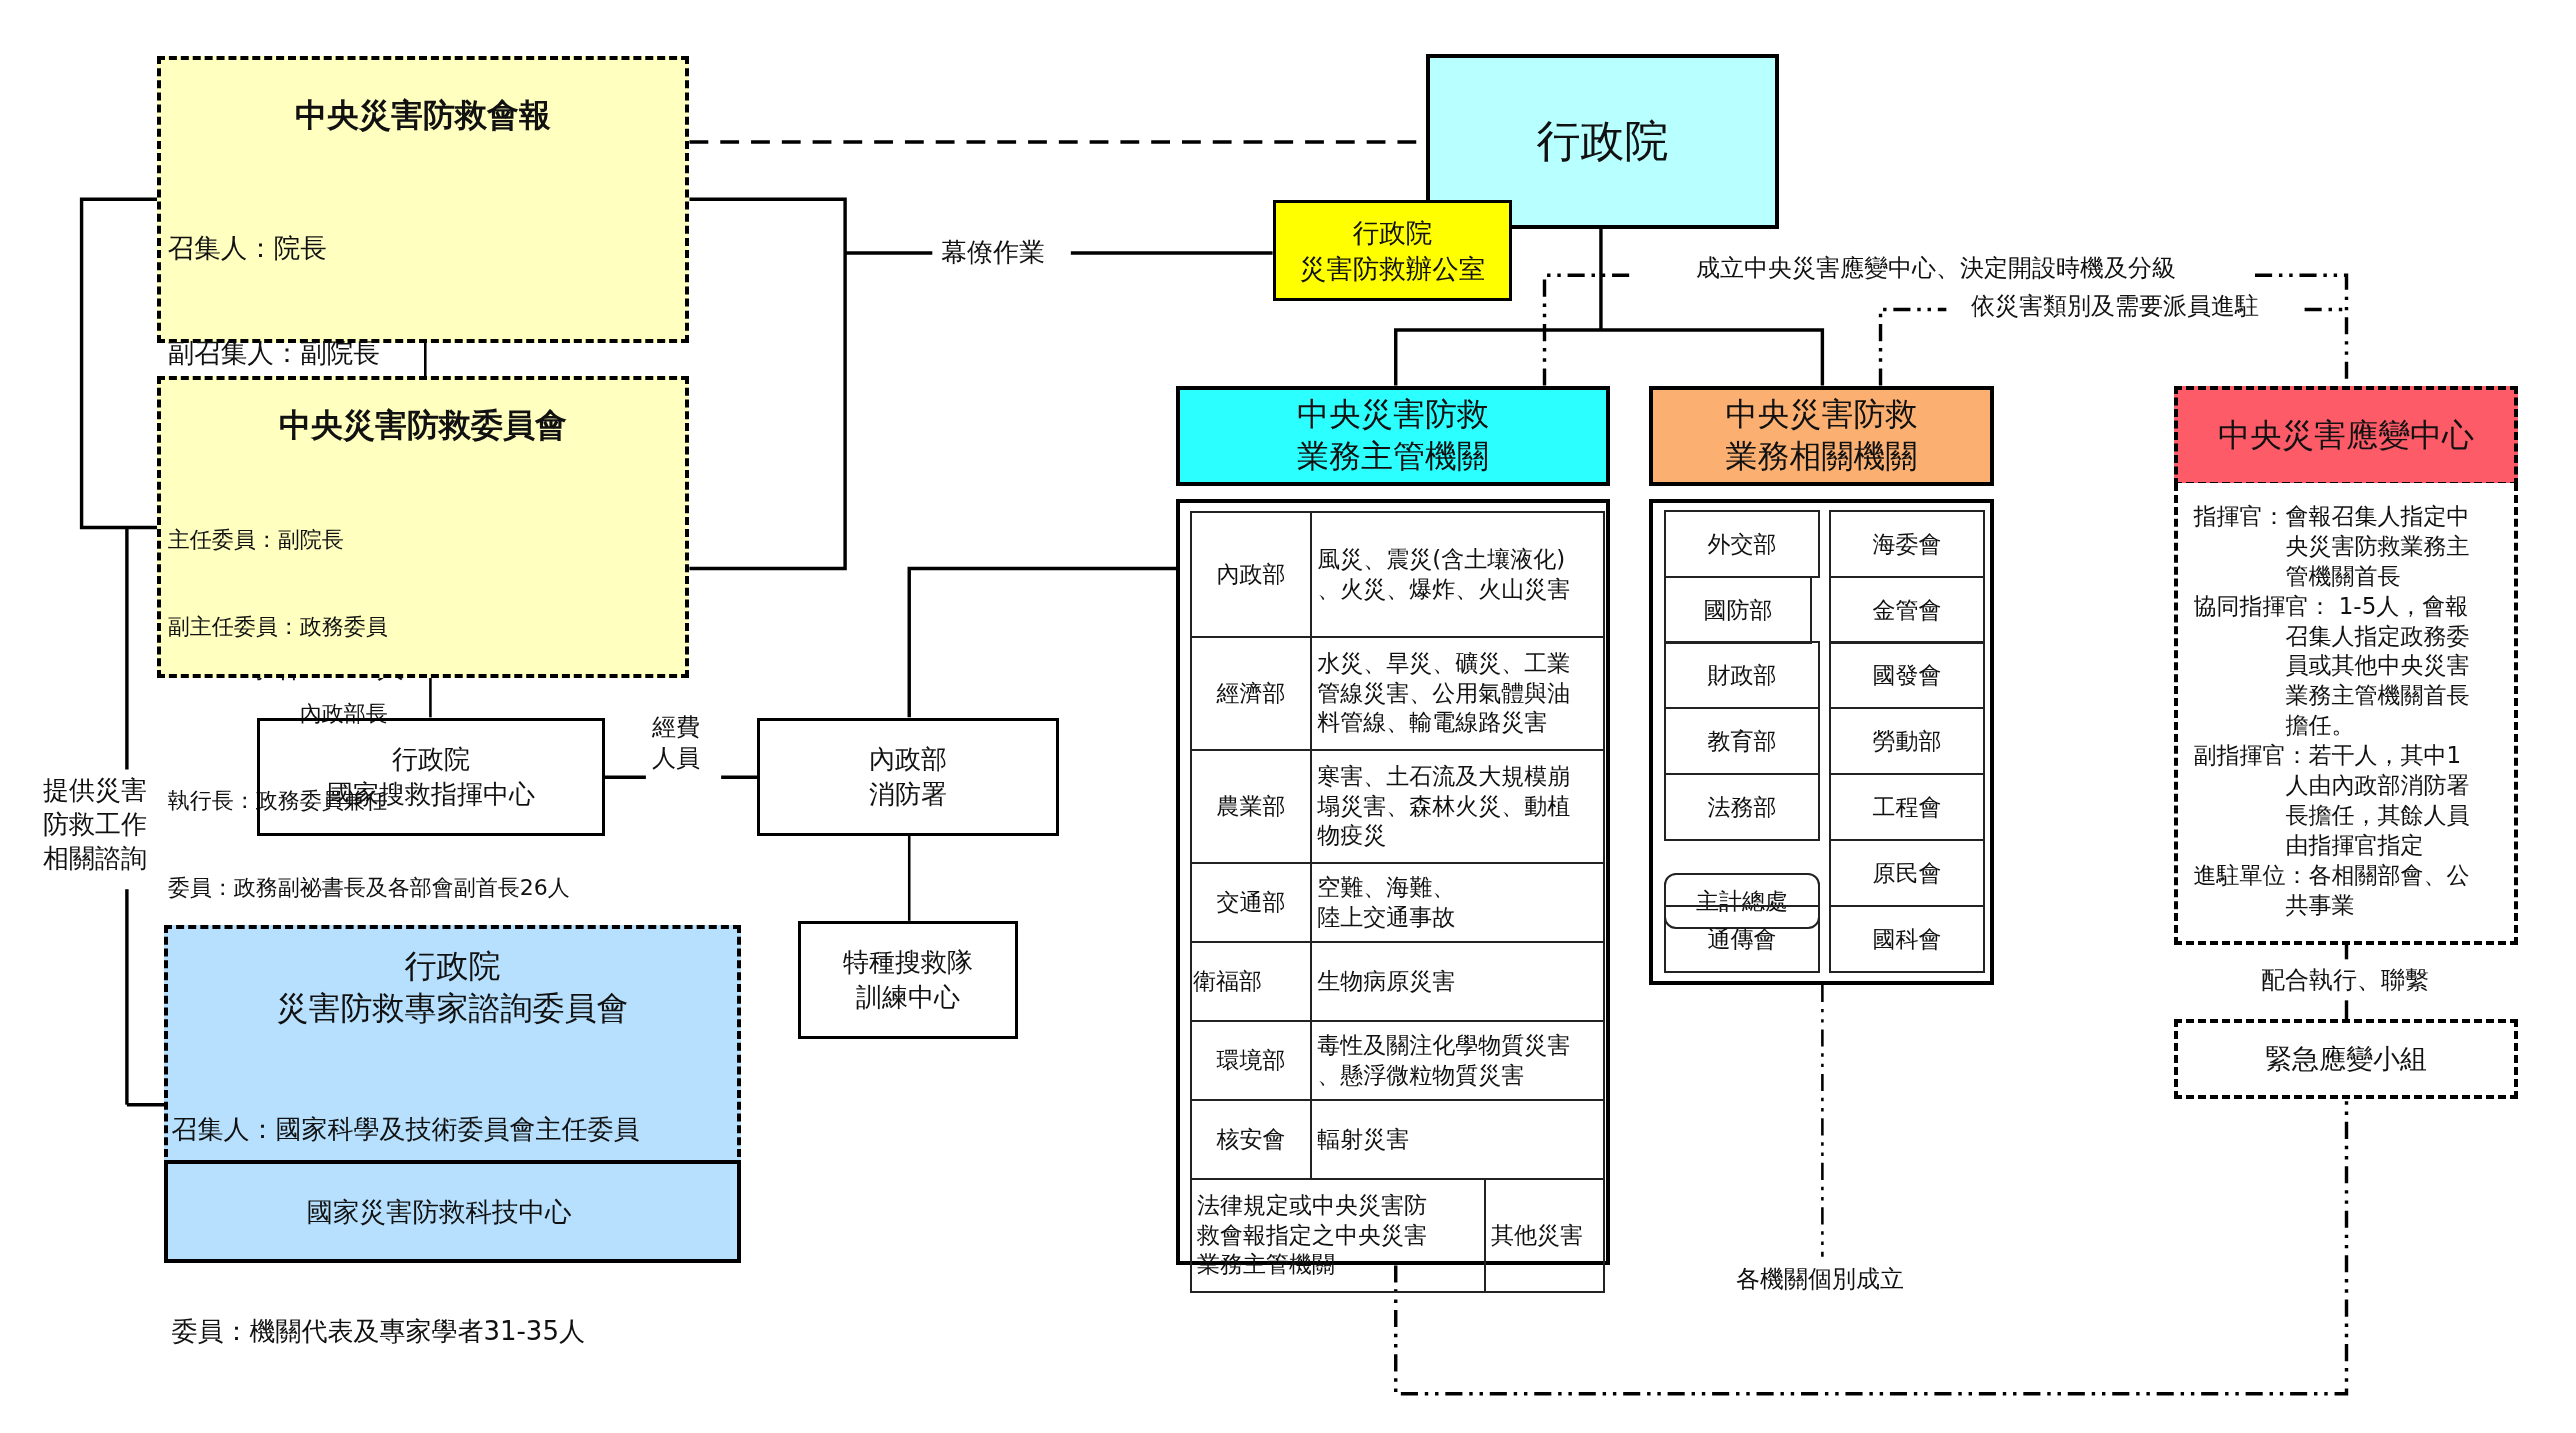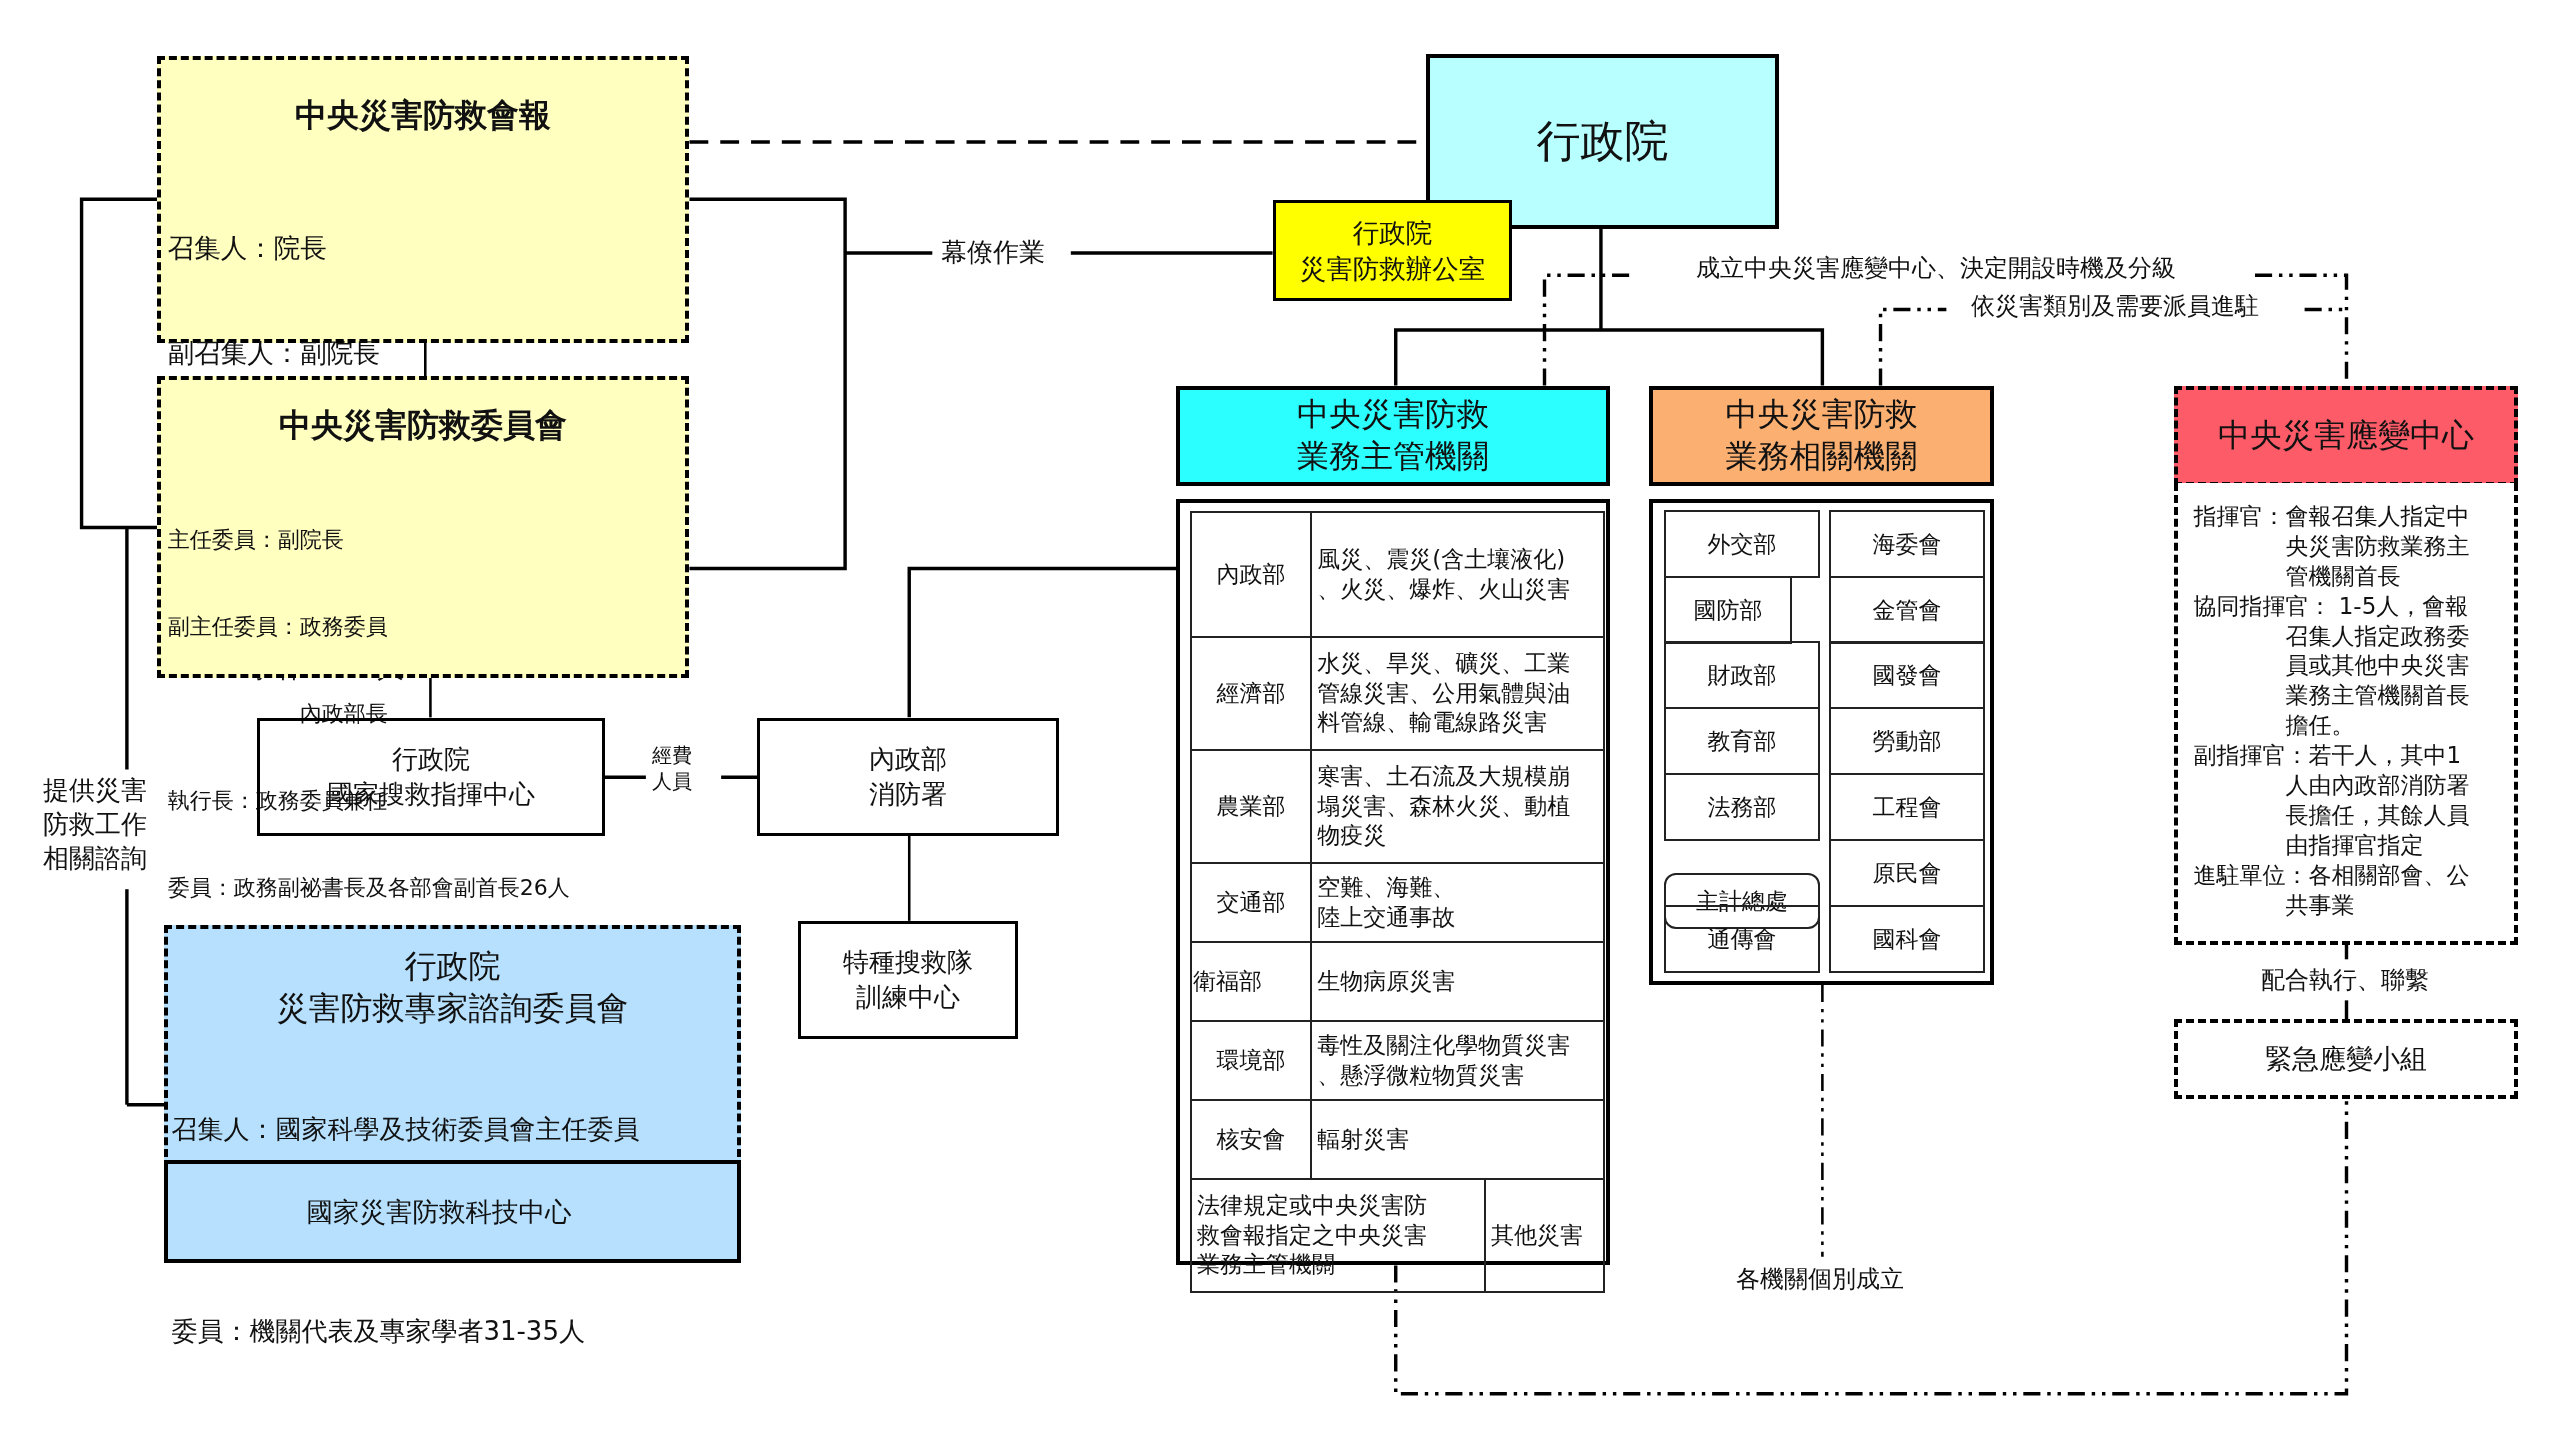--- a/index.html
+++ b/index.html
@@ -91,21 +91,21 @@
 </div>
 
 <div class="box solid-thin center" style="left:1273px;top:200px;width:239px;height:101px;background:#ffff00;font-size:26.5px;line-height:1.35;">
   <div>行政院</div>
   <div>災害防救辦公室</div>
 </div>
 
 <div class="lbl" style="left:941px;top:236px;font-size:26px;">幕僚作業</div>
 <div class="lbl" style="left:1696px;top:253px;font-size:24px;">成立中央災害應變中心、決定開設時機及分級</div>
 <div class="lbl" style="left:1971px;top:291px;font-size:24px;">依災害類別及需要派員進駐</div>
-<div class="lbl" style="left:652px;top:742px;font-size:20px;text-align:center;">經費
+<div class="lbl" style="left:652px;top:712px;font-size:24px;text-align:center;">經費
 人員</div>
 <div class="lbl" style="left:43px;top:774px;font-size:26px;">提供災害
 防救工作
 相關諮詢</div>
 <div class="lbl" style="left:1736px;top:1264px;font-size:24px;">各機關個別成立</div>
 <div class="lbl" style="left:2261px;top:965px;font-size:24px;">配合執行、聯繫</div>
 
 <div class="box solid-thin center" style="left:257px;top:718px;width:348px;height:118px;font-size:26px;line-height:1.35;">
   <div>行政院</div>
   <div>國家搜救指揮中心</div>
@@ -194,21 +194,21 @@
 </table>
 
 <div class="box solid center" style="left:1649px;top:386px;width:345px;height:100px;background:#fbb072;font-size:32px;line-height:1.3;">
   <div>中央災害防救</div>
   <div>業務相關機關</div>
 </div>
 
 <div class="box solid" style="left:1649px;top:499px;width:345px;height:486px;background:#fff;"></div>
 <div id="related-cells">
     <div class="rel-cell" style="left: 1664px; top: 510px; width: 156px; height: 68px;">外交部</div>
-    <div class="rel-cell" style="left: 1664px; top: 576px; width: 128px; height: 68px;">國防部</div>
+    <div class="rel-cell" style="left: 1664px; top: 576px; width: 148px; height: 68px;">國防部</div>
     <div class="rel-cell" style="left: 1664px; top: 641px; width: 156px; height: 68px;">財政部</div>
     <div class="rel-cell" style="left: 1664px; top: 707px; width: 156px; height: 68px;">教育部</div>
     <div class="rel-cell" style="left: 1664px; top: 773px; width: 156px; height: 68px;">法務部</div>
     <div class="rel-cell" style="left: 1664px; top: 873px; width: 156px; height: 56px; border-radius: 12px;">主計總處</div>
     <div class="rel-cell" style="left: 1664px; top: 905px; width: 156px; height: 68px;">通傳會</div>
     <div class="rel-cell" style="left: 1829px; top: 510px; width: 156px; height: 68px;">海委會</div>
     <div class="rel-cell" style="left: 1829px; top: 576px; width: 156px; height: 68px;">金管會</div>
     <div class="rel-cell" style="left: 1829px; top: 641px; width: 156px; height: 68px;">國發會</div>
     <div class="rel-cell" style="left: 1829px; top: 707px; width: 156px; height: 68px;">勞動部</div>
     <div class="rel-cell" style="left: 1829px; top: 773px; width: 156px; height: 68px;">工程會</div>

